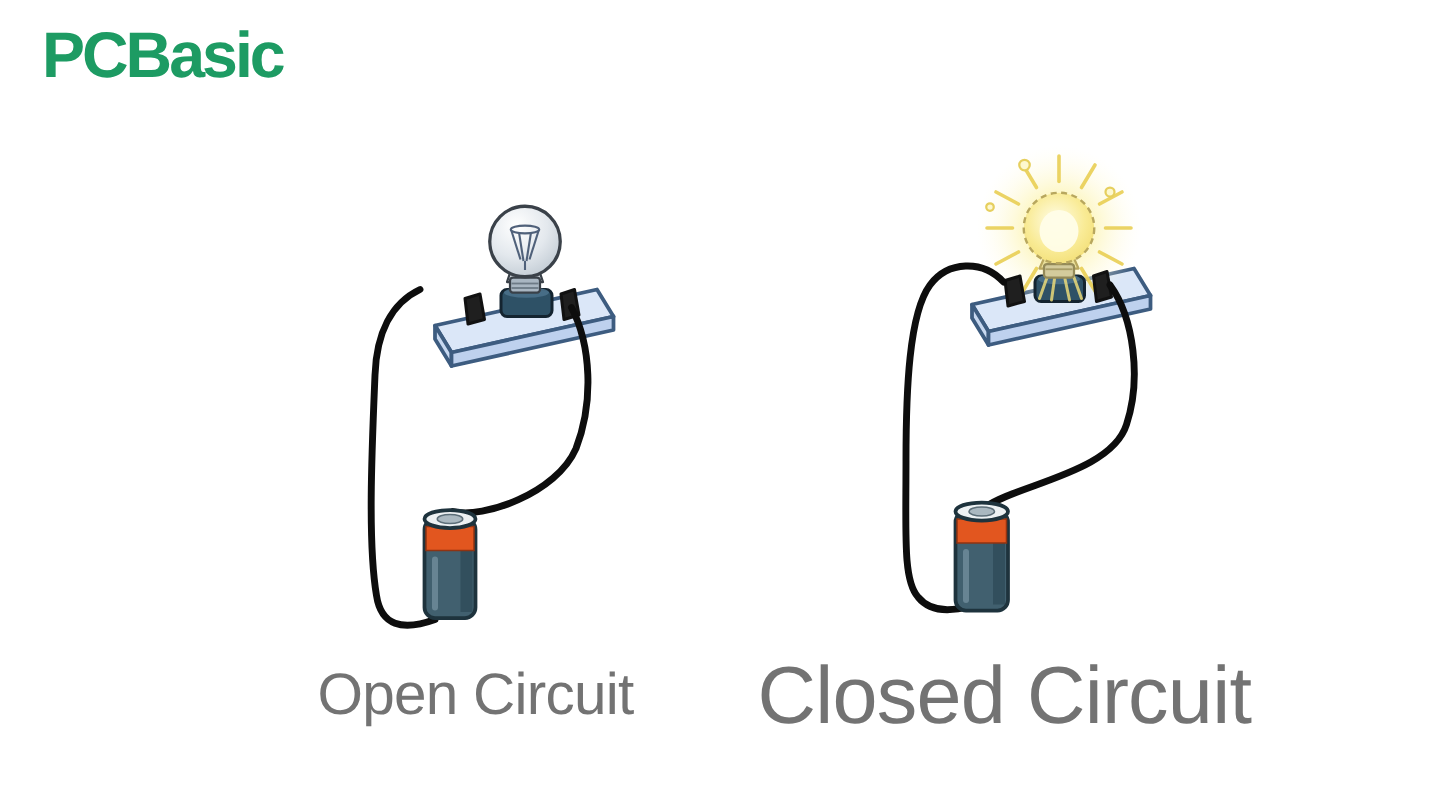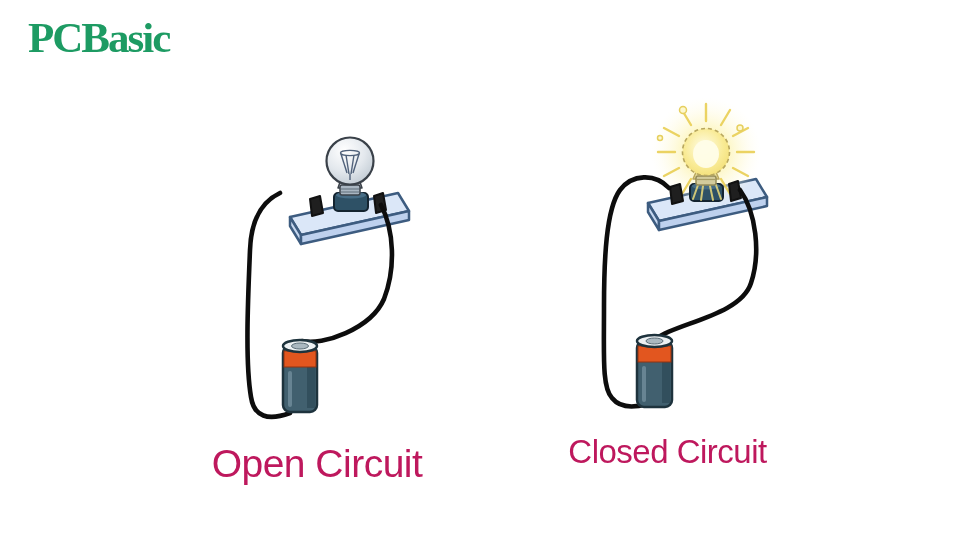--- a/index.html
+++ b/index.html
@@ -6,21 +6,21 @@
   body {
     width: 960px; height: 540px;
     background: #ffffff;
     position: relative;
     overflow: hidden;
     font-family: "Liberation Sans", sans-serif;
   }
   .stage { position: absolute; inset: 0; }
 
   
-  .logo { position: absolute; left: 28px; top: 16px; font-family: Liberation Serif, serif; }
+  .logo { position: absolute; left: 28px; top: 16px; }
   .logo .brand {
     display: block;
     font-size: 43px;
     font-weight: bold;
     letter-spacing: -2px;
     line-height: 1.0;
     color: #1d9b63;
   }
   .logo .tagline {
     display: block;
@@ -33,26 +33,26 @@
 
   
   .fig { position: absolute; }
   .fig-left  { left: 200px; top: 100px; width: 260px; height: 340px; }
   .fig-right { left: 560px; top:  95px; width: 260px; height: 340px; }
 
   
   .caption {
     position: absolute;
     text-align: center;
-    color: #be185d;
+    color: #737373;
     letter-spacing: -0.5px;
     white-space: nowrap;
   }
   .caption-open  { left: 167px; top: 442px; width: 300px; font-size: 39px; }
-  .caption-closed{ left: 505px; top: 433px; width: 325px; font-size: 33px; }
+  .caption-closed{ left: 505px; top: 433px; width: 325px; font-size: 54px; }
 </style>
 </head>
 <body>
 
 <div class="stage">
 
   <div class="logo">
     <span class="brand">PCBasic</span>
   </div>
 

